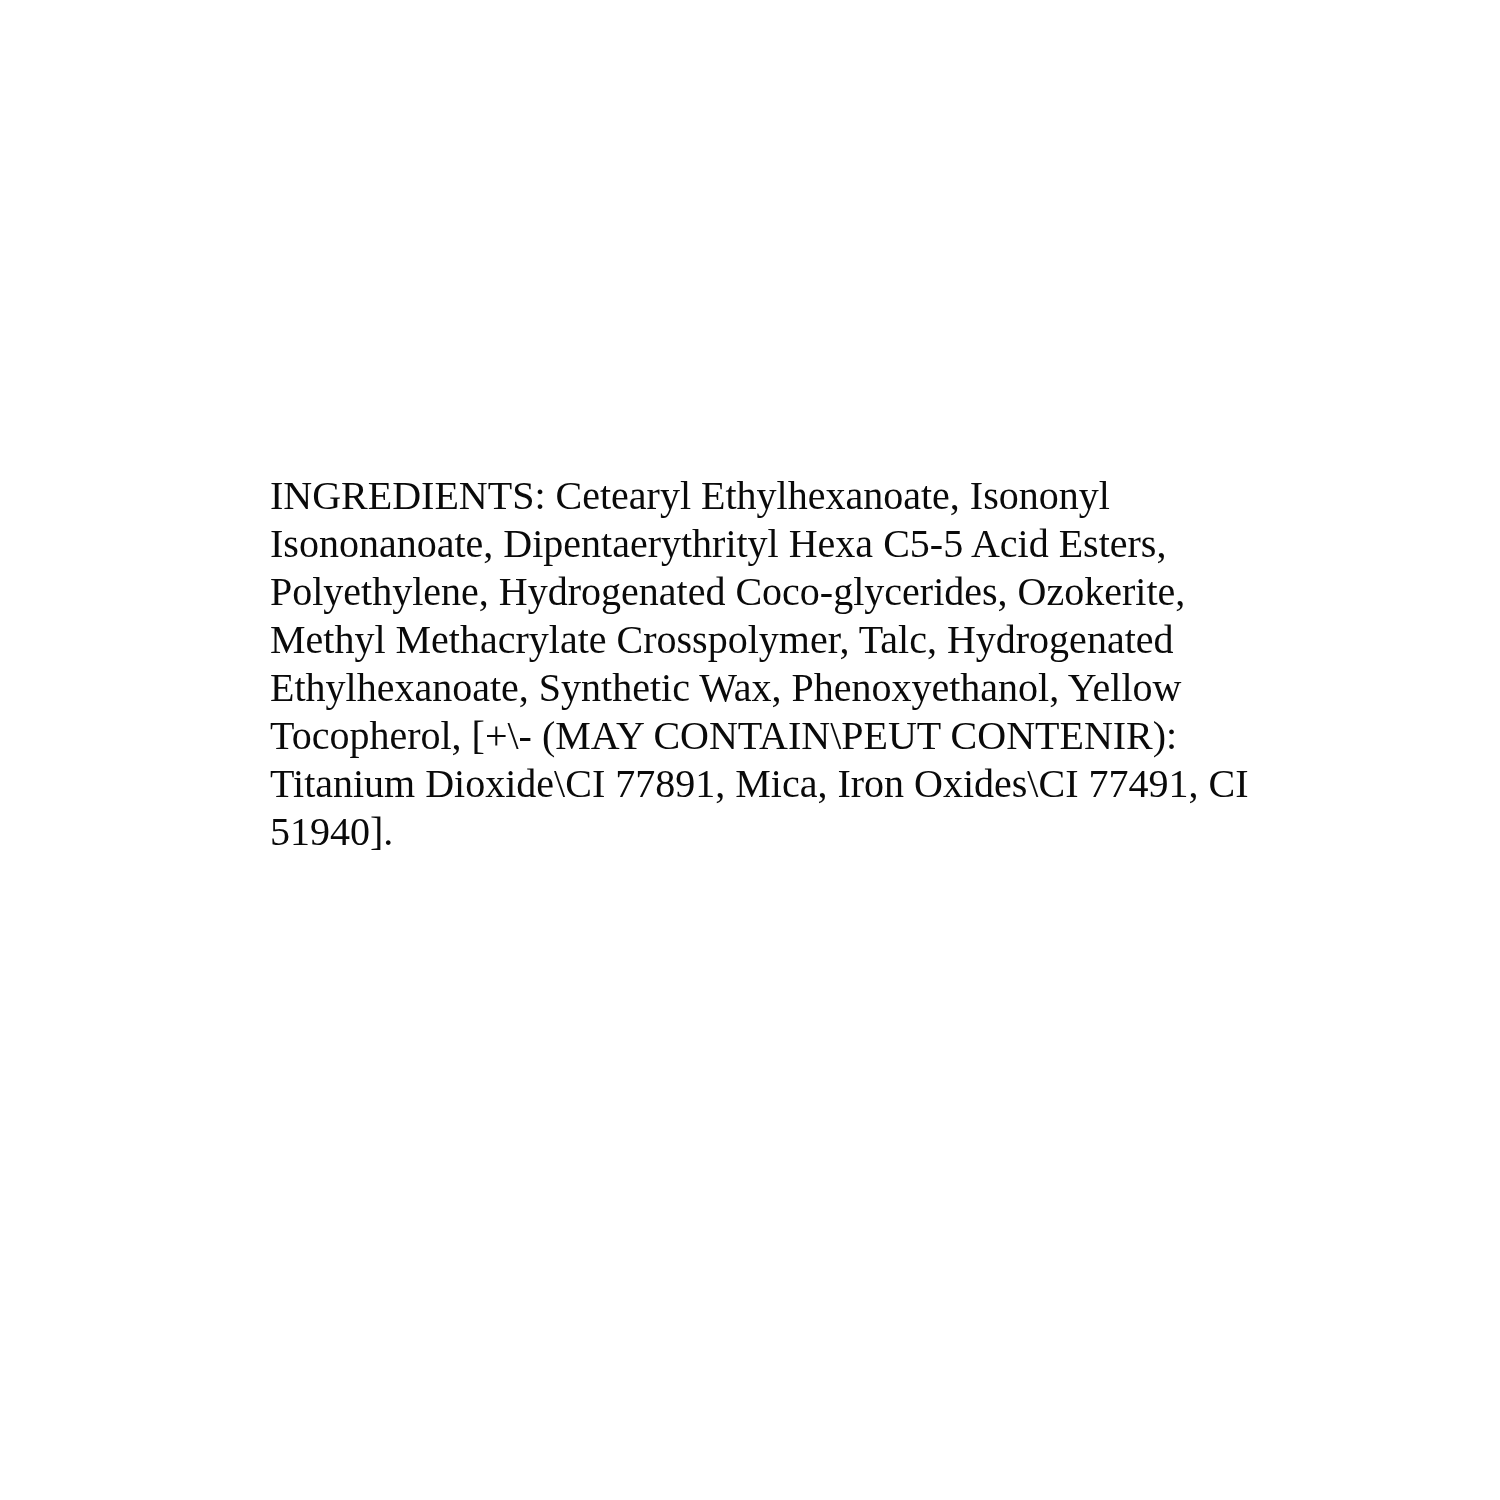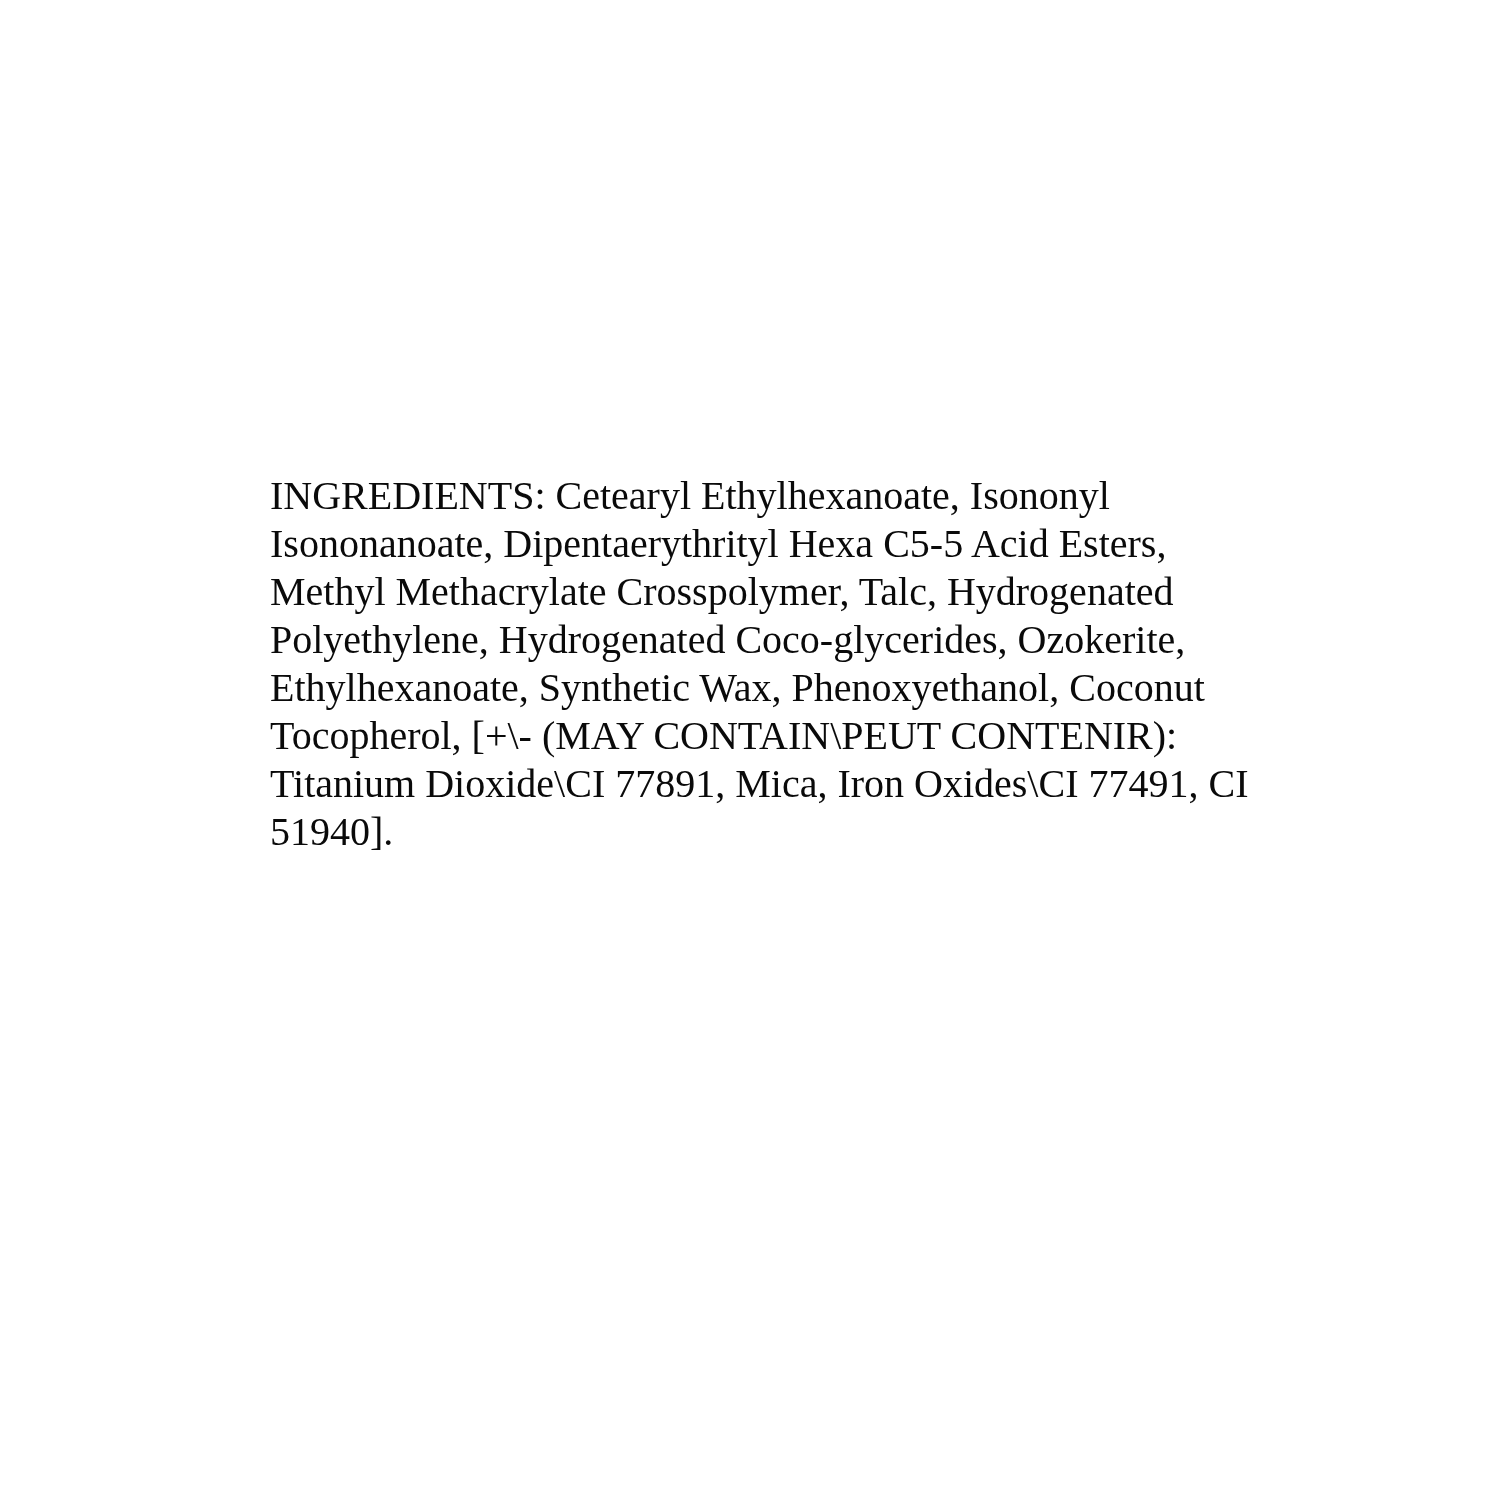--- a/index.html
+++ b/index.html
@@ -39,20 +39,20 @@
     height: 48px;
   }
 </style>
 </head>
 <body>
 
 <div class="page">
   <div class="ingredients-block">
       <div class="ingredient-line">INGREDIENTS: Cetearyl Ethylhexanoate, Isononyl</div>
       <div class="ingredient-line">Isononanoate, Dipentaerythrityl Hexa C5-5 Acid Esters,</div>
+      <div class="ingredient-line">Polyethylene, Hydrogenated Coco-glycerides, Ozokerite,</div>
       <div class="ingredient-line">Methyl Methacrylate Crosspolymer, Talc, Hydrogenated</div>
-      <div class="ingredient-line">Polyethylene, Hydrogenated Coco-glycerides, Ozokerite,</div>
-      <div class="ingredient-line">Ethylhexanoate, Synthetic Wax, Phenoxyethanol, Coconut</div>
+      <div class="ingredient-line">Ethylhexanoate, Synthetic Wax, Phenoxyethanol, Yellow</div>
       <div class="ingredient-line">Tocopherol, [+\- (MAY CONTAIN\PEUT CONTENIR):</div>
       <div class="ingredient-line">Titanium Dioxide\CI 77891, Mica, Iron Oxides\CI 77491, CI</div>
       <div class="ingredient-line">51940].</div>
     </div>
 </div>
 
 </body></html>

